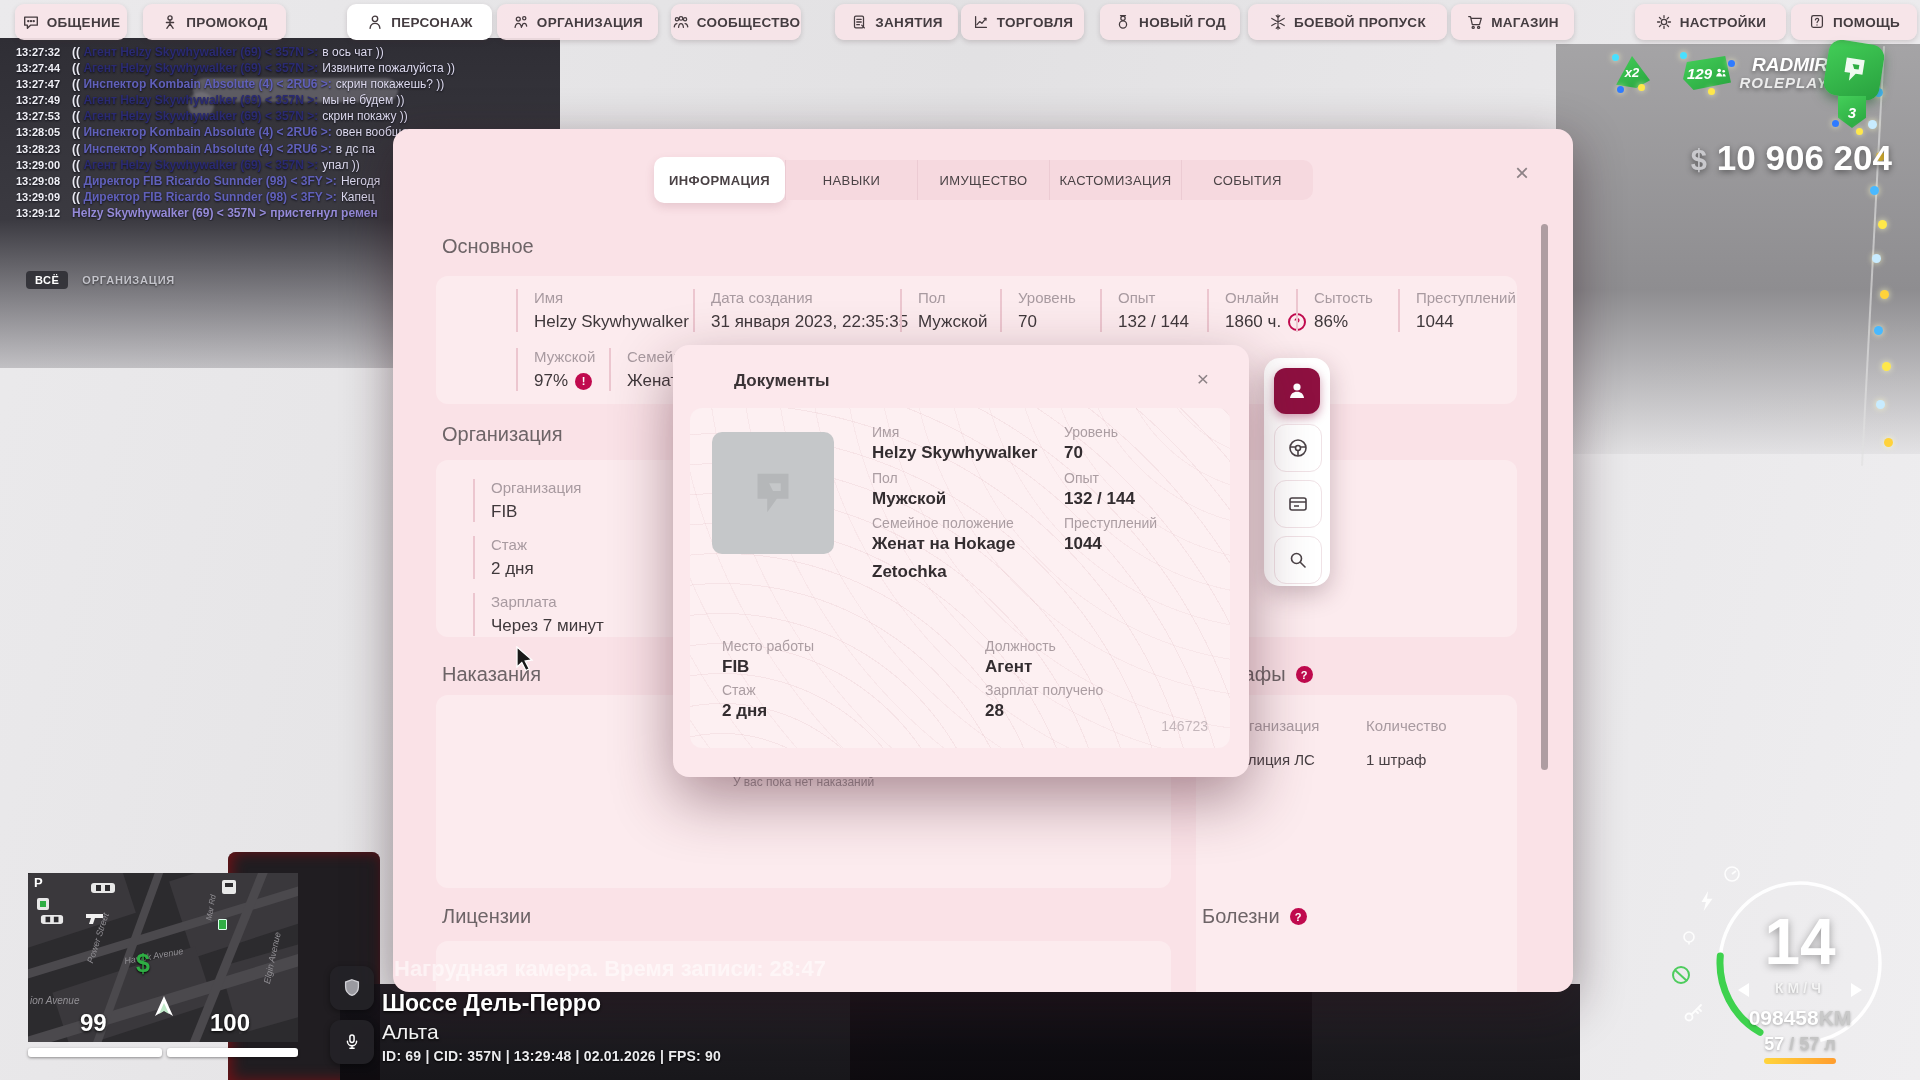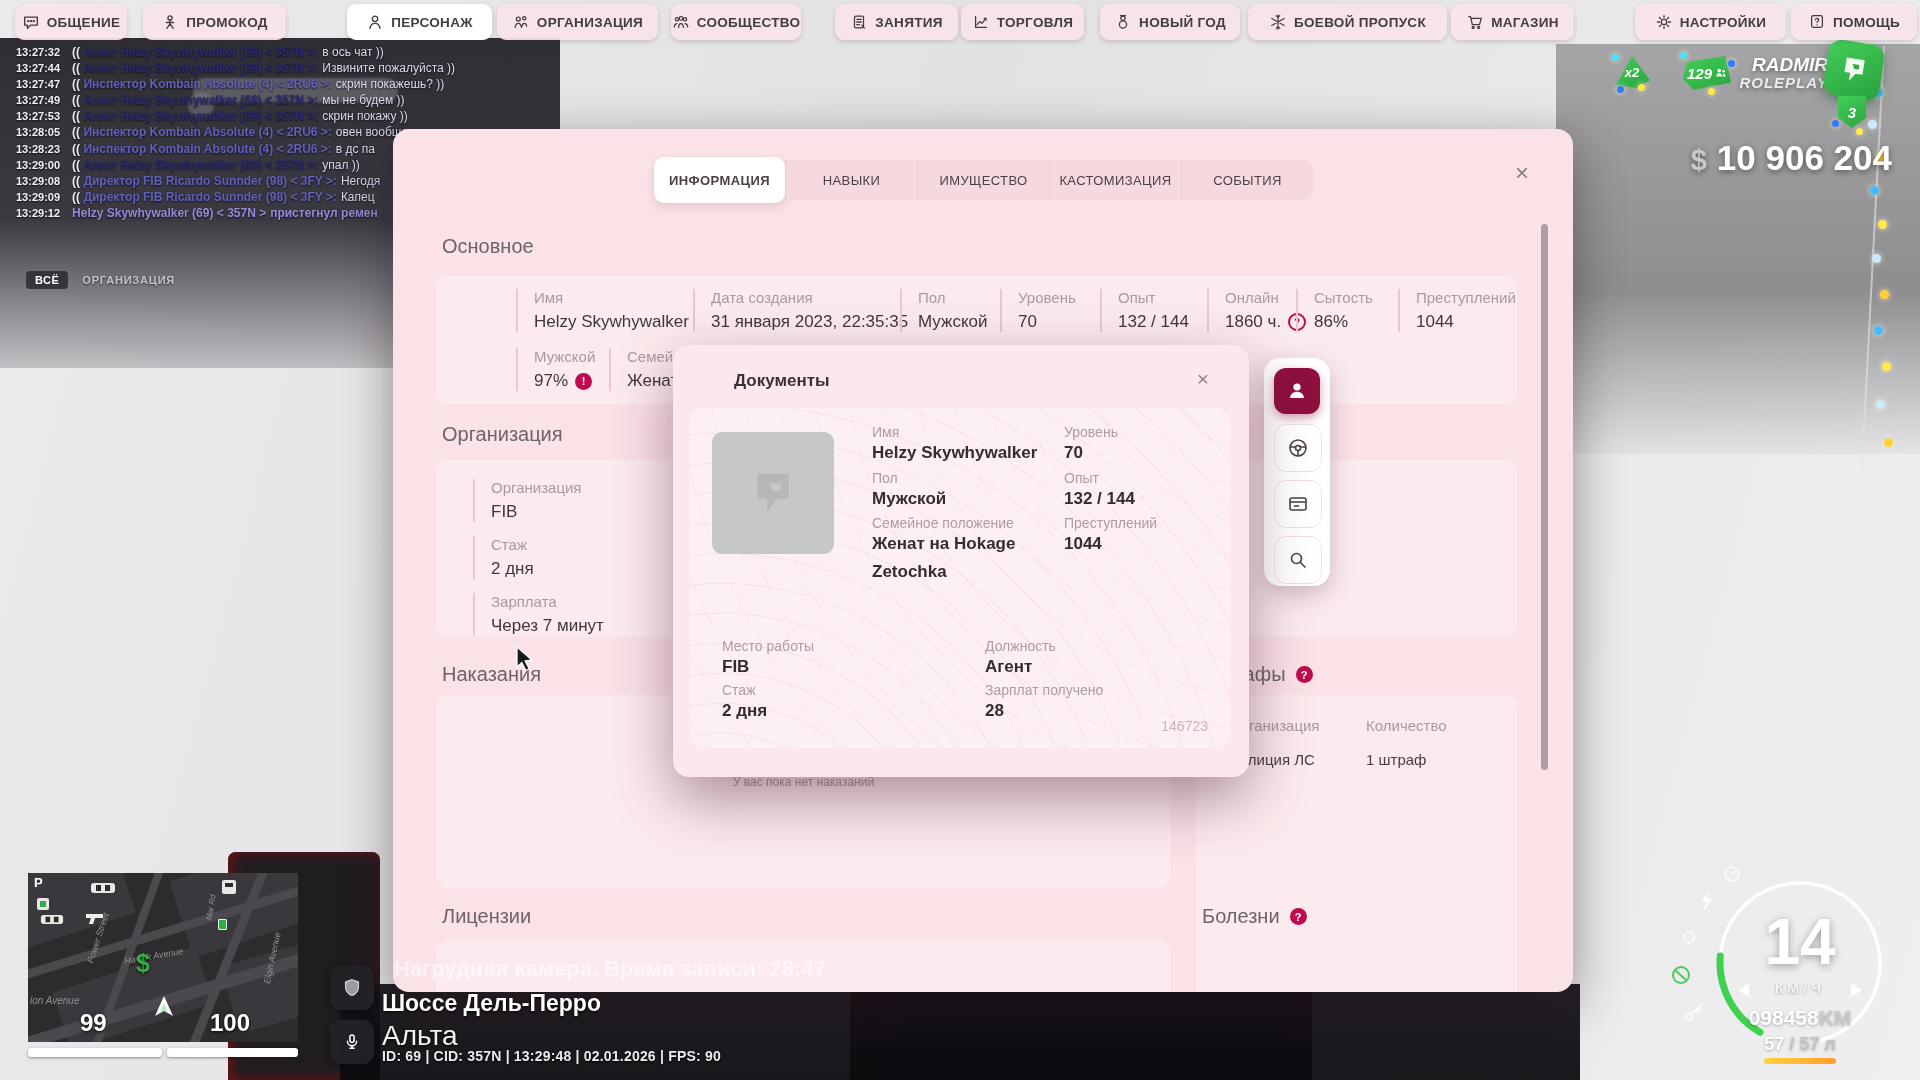--- a/index.html
+++ b/index.html
@@ -102,21 +102,21 @@
   
   .minimap{left:28px;top:873px;width:270px;height:169px;background:#2c2b2e;overflow:hidden;z-index:6;}
   .road{position:absolute;background:#4b494d;}
   .blockshape{position:absolute;background:#3a383c;}
   .mstreet{position:absolute;color:#929095;font-size:9px;font-style:italic;white-space:nowrap;}
   .mnum{position:absolute;color:#fff;font-weight:bold;font-size:24px;text-shadow:0 1px 3px #000;}
   .hbar{position:absolute;top:1048px;height:9px;background:#fff;border-radius:3px;z-index:6;box-shadow:0 1px 3px rgba(0,0,0,.4);}
   .roundbtn{width:44px;height:44px;border-radius:11px;background:rgba(35,34,38,.94);z-index:6;
     display:flex;align-items:center;justify-content:center;box-shadow:0 2px 6px rgba(0,0,0,.4);}
   .loc-street{left:382px;top:990px;font-size:23px;font-weight:bold;color:#fff;z-index:7;text-shadow:0 1px 3px #000;}
-  .loc-area{left:382px;top:1020px;font-size:28px;color:#f2f2f2;z-index:7;text-shadow:0 1px 3px #000;}
+  .loc-area{left:382px;top:1020px;font-size:21px;color:#f2f2f2;z-index:7;text-shadow:0 1px 3px #000;}
   .loc-meta{left:382px;top:1048px;font-size:14px;font-weight:bold;color:#ebebee;z-index:7;letter-spacing:.2px;text-shadow:0 1px 2px #000;}
   .bodycam{left:394px;top:956px;font-size:22px;font-weight:600;color:rgba(255,255,255,.55);z-index:9;}
   
   .speedo{left:1700px;top:868px;width:200px;height:212px;z-index:6;}
   .speed-num{position:absolute;left:0;top:44px;width:200px;text-align:center;font-size:64px;font-weight:bold;
     color:#fff;text-shadow:0 2px 8px rgba(0,0,0,.35);line-height:60px;}
   .speed-unit{position:absolute;left:0;top:112px;width:200px;text-align:center;font-size:14px;font-weight:bold;
     color:#f4f4f4;letter-spacing:4px;text-shadow:0 1px 3px rgba(0,0,0,.3);}
   .arrow{position:absolute;top:115px;width:0;height:0;border-top:7px solid transparent;border-bottom:7px solid transparent;}
   .odo{position:absolute;left:0;top:138px;width:200px;text-align:center;font-size:21px;font-weight:bold;color:#fff;

